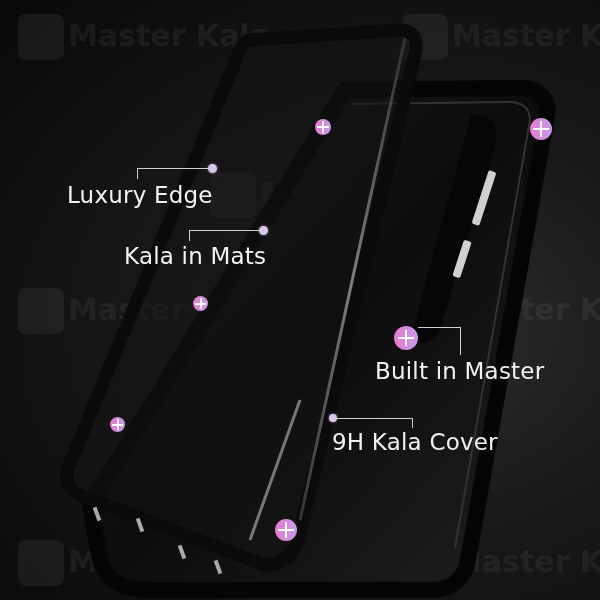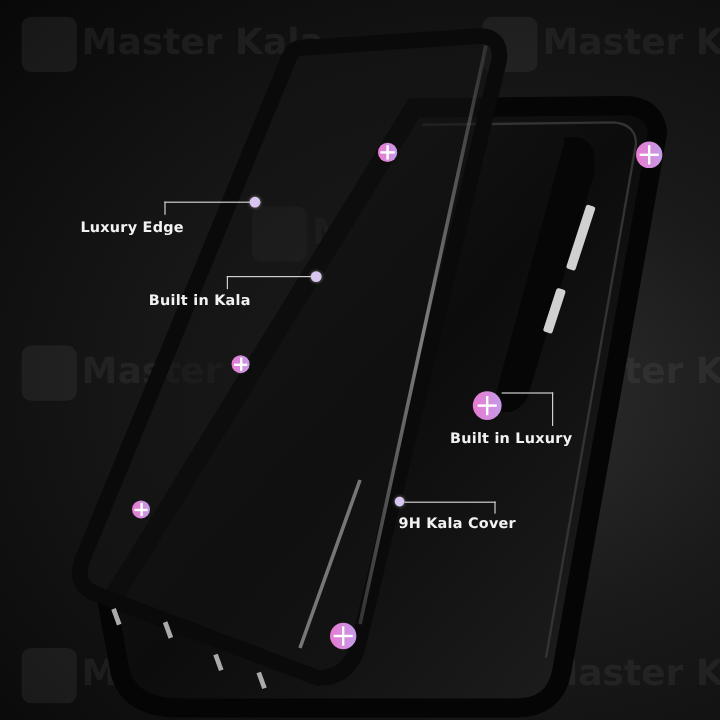--- a/index.html
+++ b/index.html
@@ -1,20 +1,20 @@
 <!DOCTYPE html>
 <html><head>
 <meta charset="utf-8">
 <style>
   html,body{margin:0;padding:0;background:#0d0d0d;}
   #stage{position:relative;width:600px;height:600px;overflow:hidden;
     background:radial-gradient(ellipse at 70% 55%, #2e2e2e 0%, #1a1a1a 40%, #080808 100%);
     font-family:"DejaVu Sans","Liberation Sans",sans-serif;}
   svg.case{position:absolute;left:0;top:0;}
-  .label{position:absolute;color:#f2f2f2;font-size:12px;letter-spacing:0.2px;white-space:nowrap;font-weight:bold;}
+  .label{position:absolute;color:#f2f2f2;font-size:23px;letter-spacing:0.2px;white-space:nowrap;}
   .lead{position:absolute;border-color:#cfcfcf;border-style:solid;border-width:0;}
   .dot{position:absolute;border-radius:50%;background:#d8c6f0;box-shadow:0 0 3px rgba(255,255,255,0.5);}
   .mag{position:absolute;border-radius:50%;
     background:linear-gradient(90deg,#e87ad0 0%,#c49be8 100%);}
   .mag::before,.mag::after{content:"";position:absolute;background:#fff;}
   .mag::before{left:50%;top:15%;width:2px;height:70%;margin-left:-1px;}
   .mag::after{top:50%;left:15%;height:2px;width:70%;margin-top:-1px;}
   .wm{position:absolute;color:rgba(255,255,255,0.06);font-size:30px;font-weight:bold;white-space:nowrap;}
   .wm .logo{display:inline-block;width:46px;height:46px;border-radius:8px;background:rgba(255,255,255,0.06);vertical-align:middle;margin-right:4px;}
 </style>
@@ -70,21 +70,21 @@
   <div class="mag" style="left:110px;top:417px;width:15px;height:15px"></div>
   <div class="mag" style="left:394px;top:326px;width:24px;height:24px"></div>
   <div class="mag" style="left:275px;top:519px;width:22px;height:22px"></div>
 
   <div class="dot" style="left:208px;top:164px;width:9px;height:9px"></div>
   <div class="lead" style="left:137px;top:168px;width:72px;height:10px;border-top-width:1px;border-left-width:1px"></div>
   <div class="label" style="left:67px;top:182px">Luxury Edge</div>
 
   <div class="dot" style="left:259px;top:226px;width:9px;height:9px"></div>
   <div class="lead" style="left:189px;top:230px;width:70px;height:10px;border-top-width:1px;border-left-width:1px"></div>
-  <div class="label" style="left:124px;top:243px">Built in Kala</div>
+  <div class="label" style="left:124px;top:243px">Kala in Mats</div>
 
   <div class="lead" style="left:418px;top:327px;width:42px;height:27px;border-top-width:1px;border-right-width:1px"></div>
-  <div class="label" style="left:375px;top:358px">Built in Luxury</div>
+  <div class="label" style="left:375px;top:358px">Built in Master</div>
 
   <div class="dot" style="left:329px;top:414px;width:8px;height:8px"></div>
   <div class="lead" style="left:337px;top:418px;width:75px;height:9px;border-top-width:1px;border-right-width:1px"></div>
   <div class="label" style="left:332px;top:429px">9H Kala Cover</div>
 </div>
 
 </body></html>

